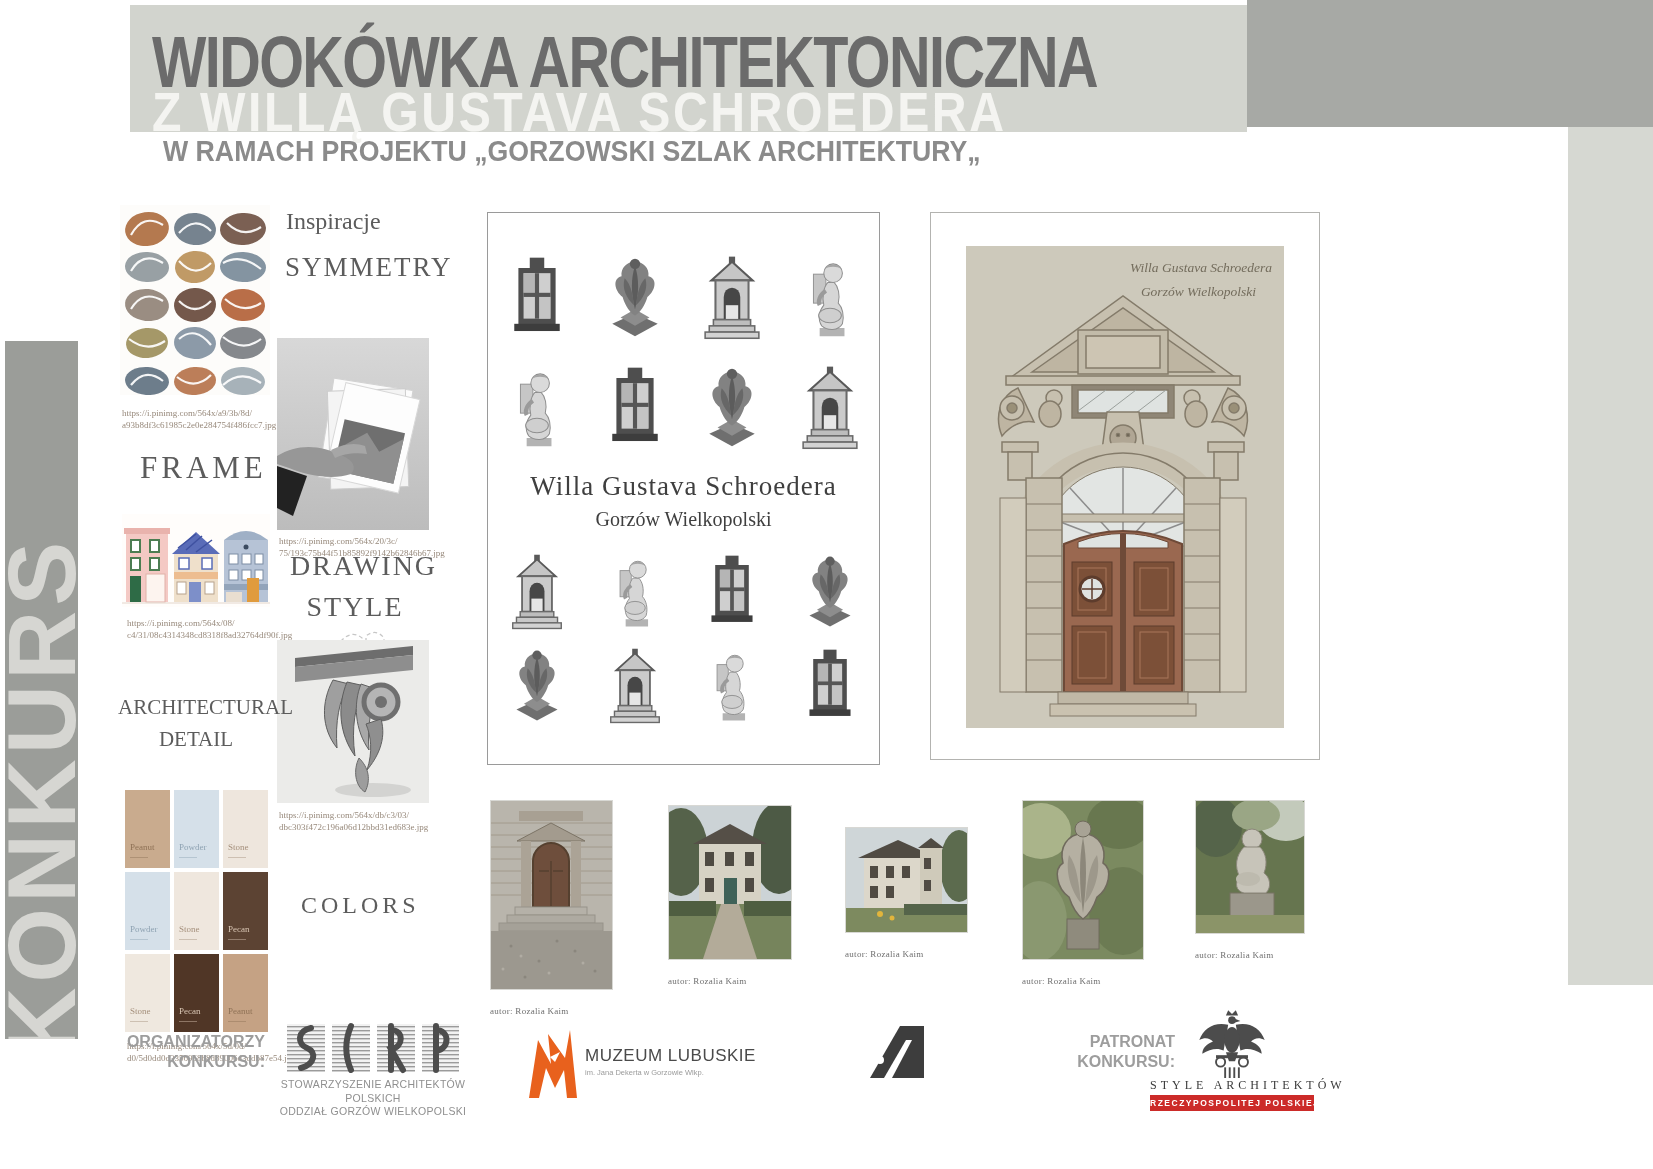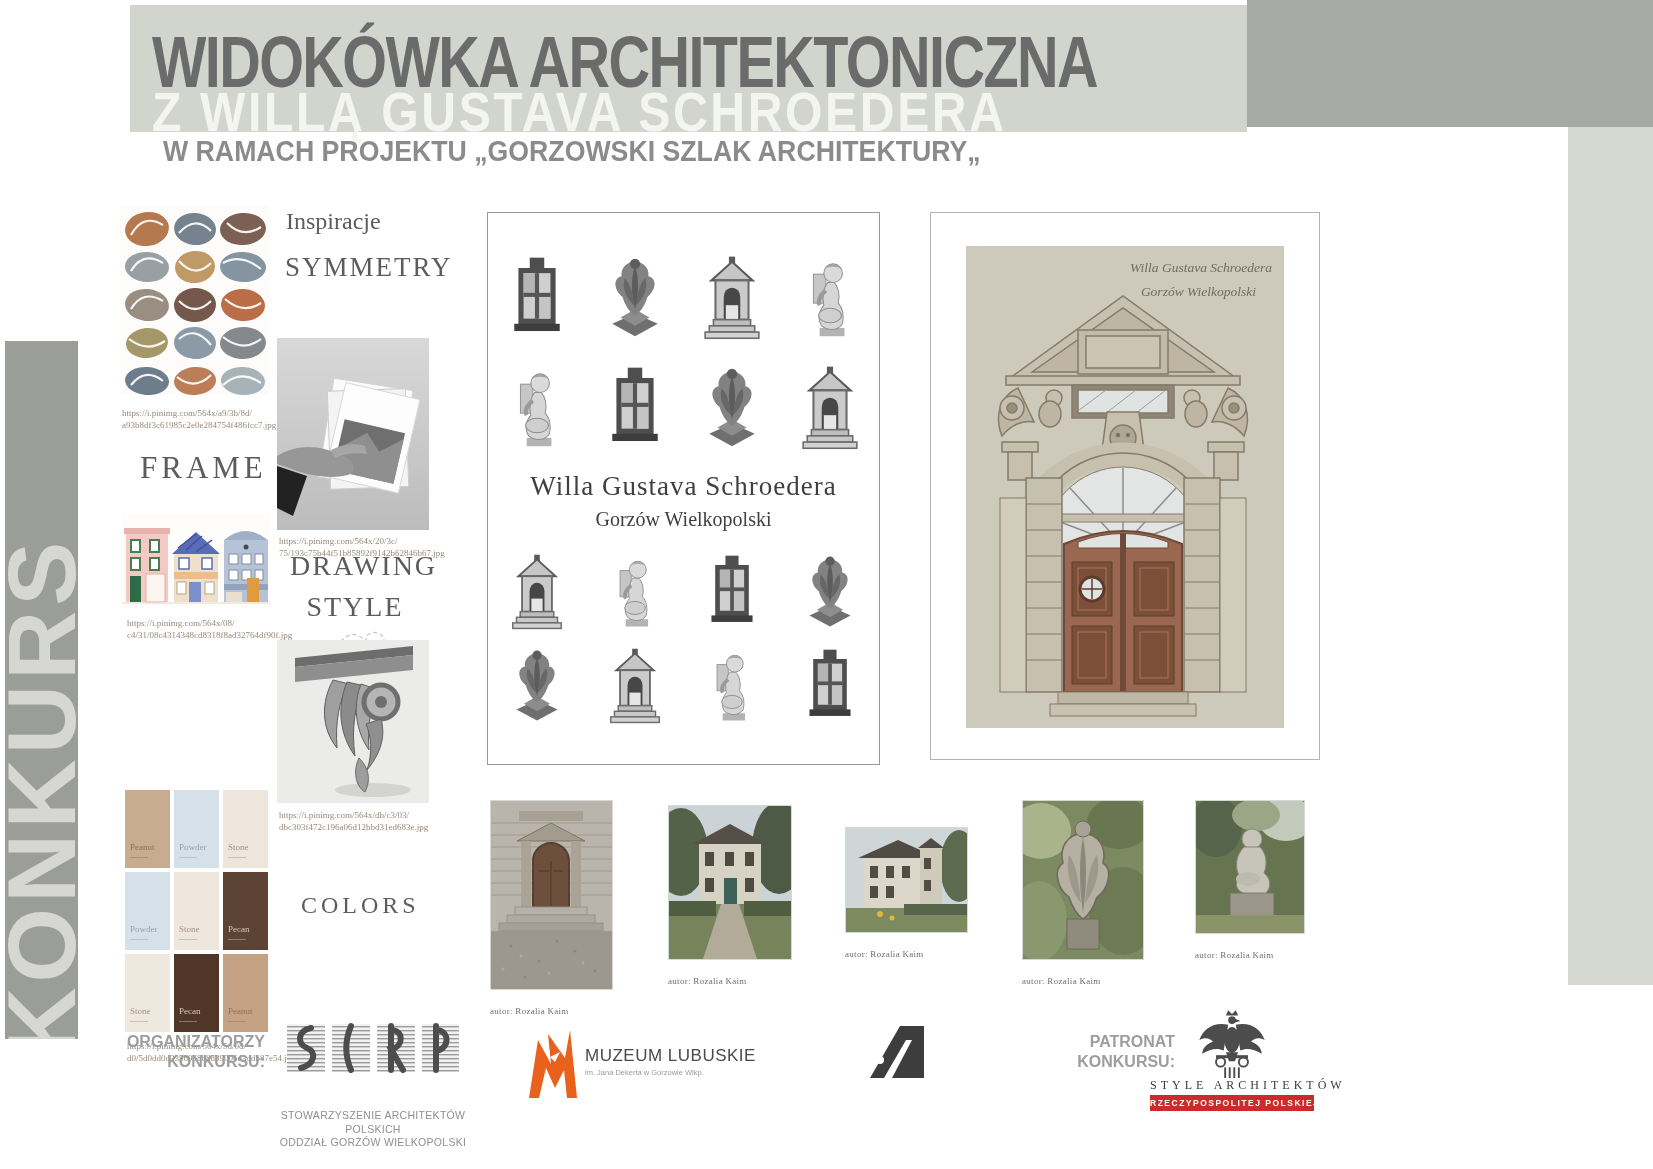--- a/index.html
+++ b/index.html
@@ -255,20 +255,24 @@
     <circle cx="104" cy="62" r="17" fill="#b5b5b5" stroke="#6f6f6f" stroke-width="5"></circle>
     <circle cx="104" cy="62" r="6" fill="#6f6f6f"></circle>
     <path d="M104,79 C110,100 100,118 90,130 C96,112 94,96 89,84 Z" fill="#8f8f8f" stroke="#606060"></path>
     <path d="M82,118 C92,128 94,140 88,152 C78,146 76,130 82,118 Z" fill="#9d9d9d" stroke="#6a6a6a"></path>
   </svg>
   <div class="abs url" style="left:279px;top:810px;">
     <div>https://i.pinimg.com/564x/db/c3/03/</div>
     <div>dbc303f472c196a06d12bbd31ed683e.jpg</div>
   </div>
 
+  <div class="abs slab" style="left:118px;top:692px;width:156px;text-align:center;font-size:21px;line-height:1.5;">
+    <div>ARCHITECTURAL</div>
+    <div>DETAIL</div>
+  </div>
 
   <div class="abs pal" style="left:125px;top:790px;border-radius:23px;">
     <div class="card" style="background-color: rgb(201, 171, 142); color: rgb(143, 114, 86);">
         <span class="lb">Peanut</span>
         <span class="sub"></span>
       </div>
     <div class="card" style="background-color: rgb(213, 224, 233); color: rgb(143, 163, 179);">
         <span class="lb">Powder</span>
         <span class="sub"></span>
       </div>
@@ -608,21 +612,21 @@
     <rect x="45" y="2" width="38" height="48" fill="url(#sarpStripe)"></rect>
     <rect x="90" y="2" width="38" height="48" fill="url(#sarpStripe)"></rect>
     <rect x="135" y="2" width="38" height="48" fill="url(#sarpStripe)"></rect>
     <g stroke="#4d4d4d" stroke-width="6" fill="none" stroke-linecap="round">
       <path d="M24,6 C10,9 10,22 20,26 C30,30 28,42 14,46"></path>
       <path d="M64,4 C58,18 58,34 64,48"></path>
       <path d="M104,4 L104,48 M104,8 C117,8 117,25 104,27 L116,48"></path>
       <path d="M149,4 L149,48 M149,8 C163,8 163,27 149,29"></path>
     </g>
   </svg>
-  <div class="abs sarp-cap" style="left:262px;top:1078px;width:222px;margin-top:31px;">
+  <div class="abs sarp-cap" style="left:262px;top:1078px;width:222px;">
     <div>STOWARZYSZENIE ARCHITEKTÓW POLSKICH</div>
     <div>ODDZIAŁ GORZÓW WIELKOPOLSKI</div>
   </div>
 
   <svg class="abs" style="left:523px;top:1026px" width="58" height="78" viewBox="0 0 58 78">
     <path d="M6,72 L15,14 L28,38 L25,8 L42,32 L47,4 L54,72 L44,72 L41,44 L32,62 L23,42 L16,72 Z" fill="#e8611d"></path>
     <polygon points="27,31 37,26 32,36" fill="#ffffff"></polygon>
   </svg>
   <div class="abs" style="left:585px;top:1046px;">
     <div class="muz-name">MUZEUM LUBUSKIE</div>

